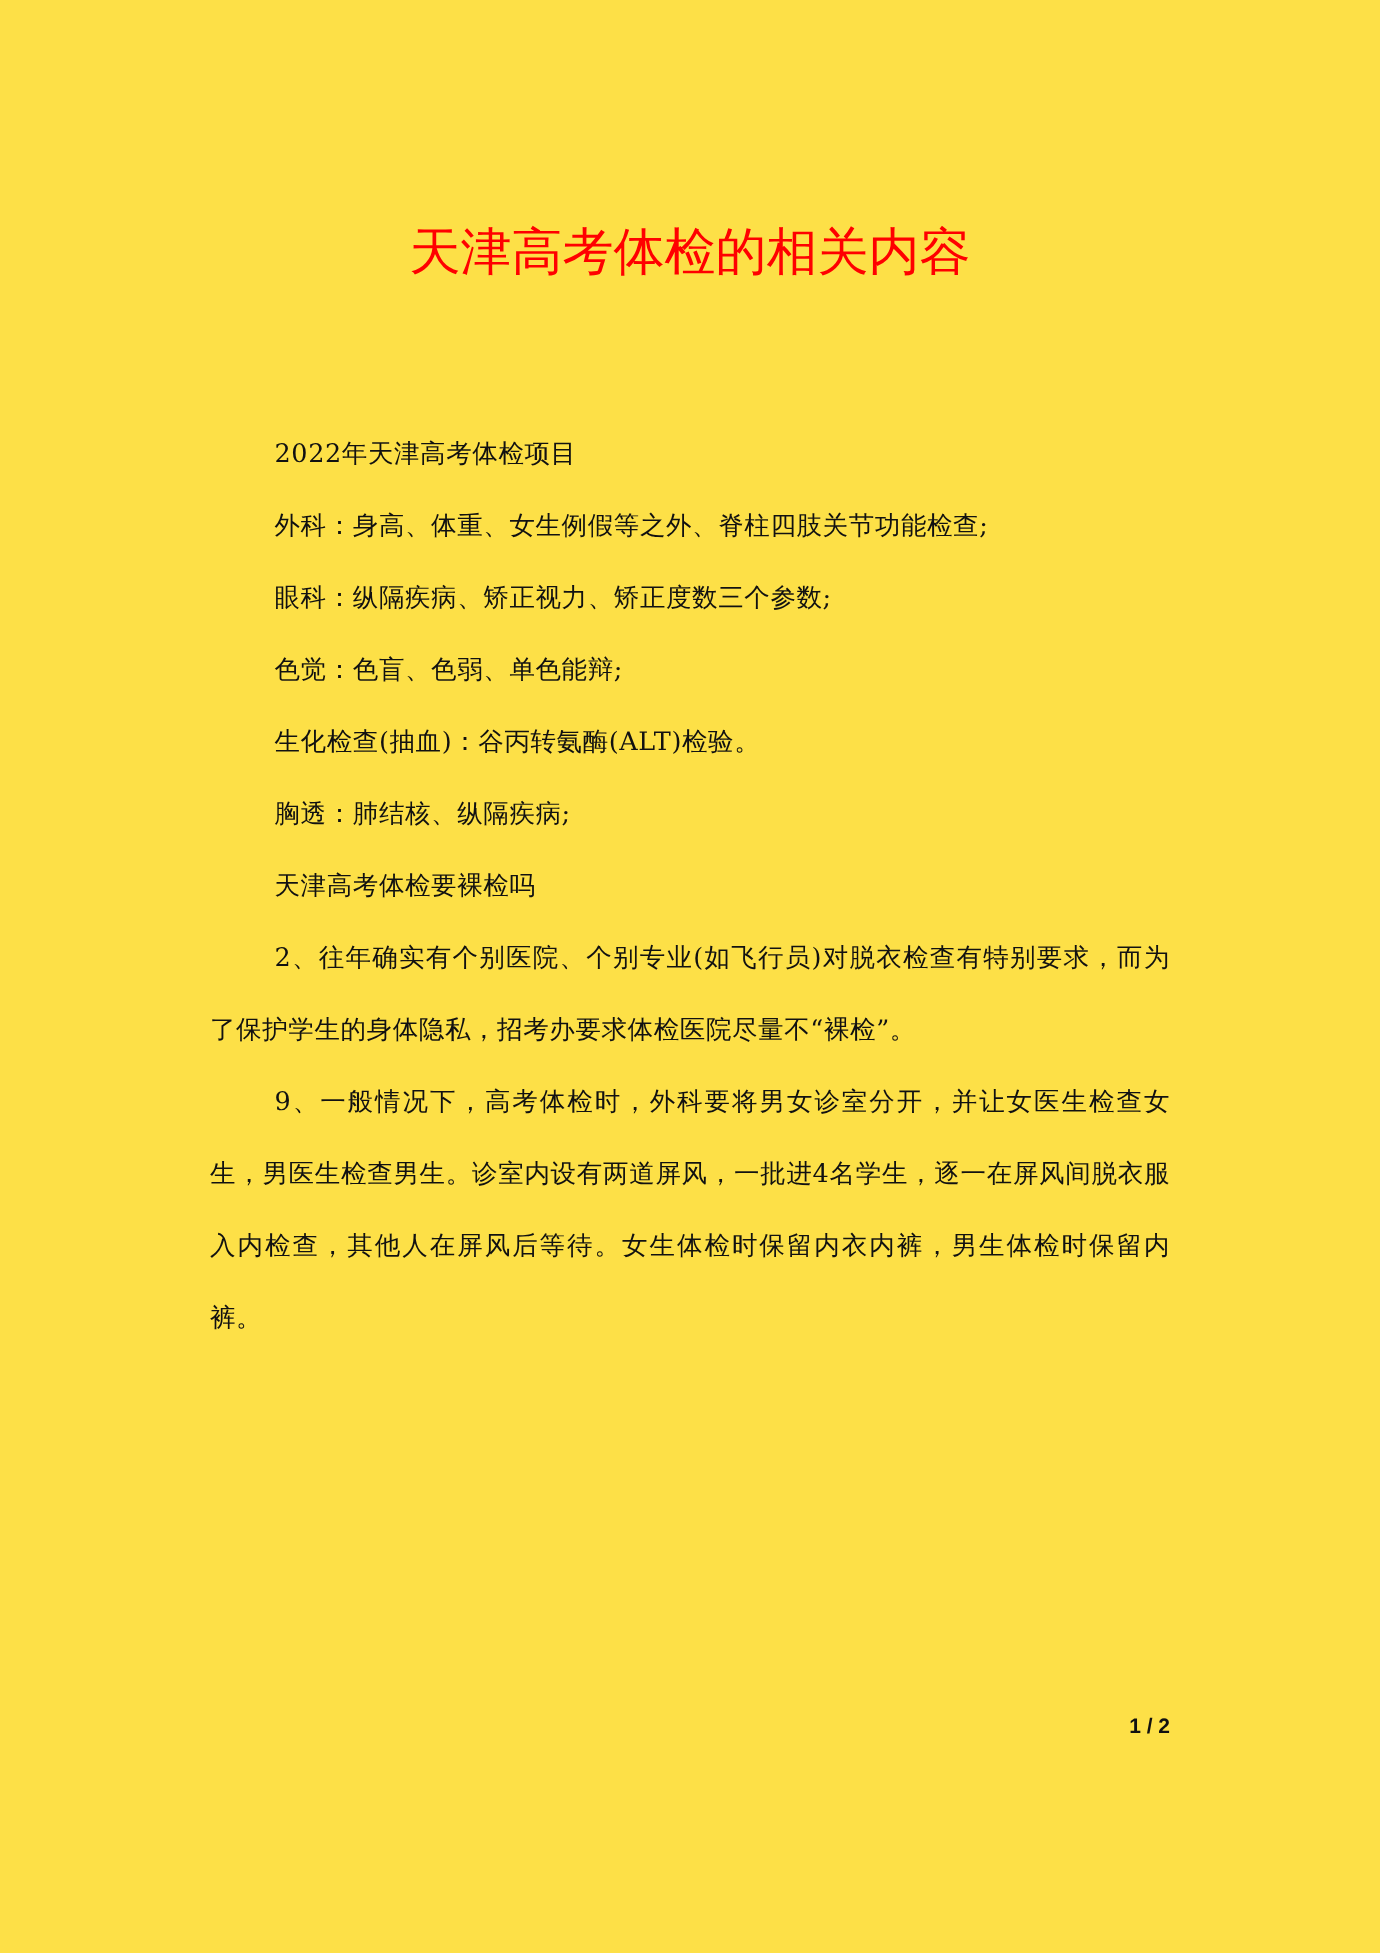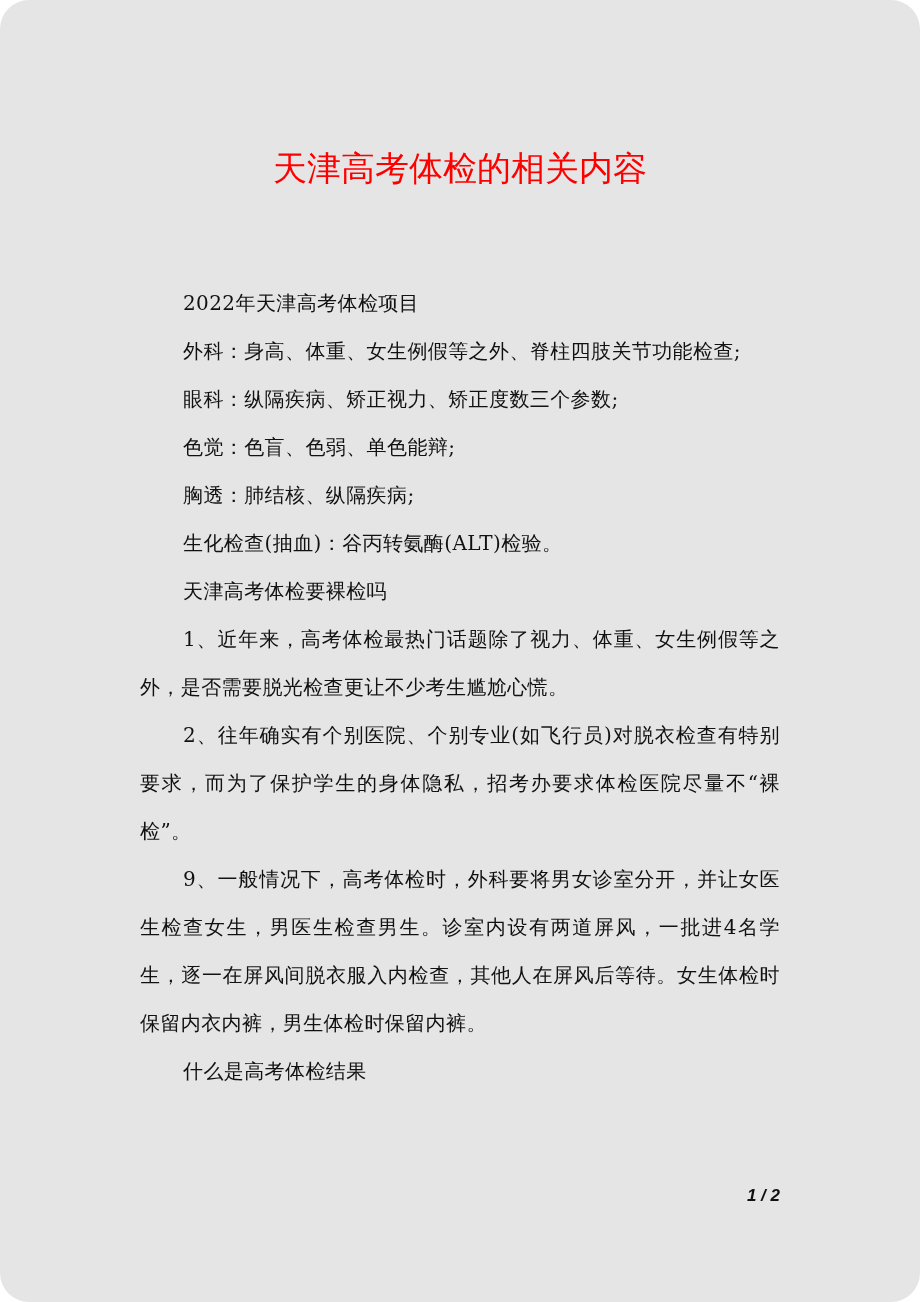--- a/index.html
+++ b/index.html
@@ -13,22 +13,21 @@
       position: relative;
       overflow: hidden;
       font-family: "DejaVu Serif", "Liberation Serif", serif;
       color: #111111;
     }
     .page {
       position: absolute;
       left: 0; top: 0;
       width: 920px;
       height: 1302px;
-      background: #e5e5e5;
-      border-radius: 29px;
+      background: #fde047;
     }
     .title {
       position: absolute;
       left: 0;
       width: 920px;
       top: 146px;
       text-align: center;
       font-size: 34px;
       line-height: 44px;
       color: #ff0000;
@@ -36,51 +35,48 @@
       letter-spacing: 0px;
     }
     .body {
       position: absolute;
       left: 140px;
       top: 279px;
       width: 640px;
     }
     .para {
       margin: 0;
-      font-size: 20px;
+      font-size: 17px;
       line-height: 48px;
       text-indent: 43px;
       text-align: justify;
       letter-spacing: 0.4px;
     }
     .page-number {
       position: absolute;
       right: 140px;
-      top: 1186px;
-      font-size: 17px;
+      top: 1142px;
+      font-size: 14px;
       font-weight: bold;
       font-family: "Liberation Sans", "DejaVu Sans", sans-serif;
       color: #111111;
-      font-style: italic;
     }
   </style>
 </head>
 <body>
 
 <div class="page">
   <div class="title">天津高考体检的相关内容</div>
 
   <div class="body">
     <p class="para">2022年天津高考体检项目</p>
     <p class="para">外科：身高、体重、女生例假等之外、脊柱四肢关节功能检查;</p>
     <p class="para">眼科：纵隔疾病、矫正视力、矫正度数三个参数;</p>
     <p class="para">色觉：色盲、色弱、单色能辩;</p>
+    <p class="para">生化检查(抽血)：谷丙转氨酶(ALT)检验。</p>
     <p class="para">胸透：肺结核、纵隔疾病;</p>
-    <p class="para">生化检查(抽血)：谷丙转氨酶(ALT)检验。</p>
     <p class="para">天津高考体检要裸检吗</p>
-    <p class="para">1、近年来，高考体检最热门话题除了视力、体重、女生例假等之外，是否需要脱光检查更让不少考生尴尬心慌。</p>
     <p class="para">2、往年确实有个别医院、个别专业(如飞行员)对脱衣检查有特别要求，而为了保护学生的身体隐私，招考办要求体检医院尽量不“裸检”。</p>
     <p class="para">9、一般情况下，高考体检时，外科要将男女诊室分开，并让女医生检查女生，男医生检查男生。诊室内设有两道屏风，一批进4名学生，逐一在屏风间脱衣服入内检查，其他人在屏风后等待。女生体检时保留内衣内裤，男生体检时保留内裤。</p>
-    <p class="para">什么是高考体检结果</p>
   </div>
 
   <div class="page-number">1 / 2</div>
 </div>
 
 </body></html>

